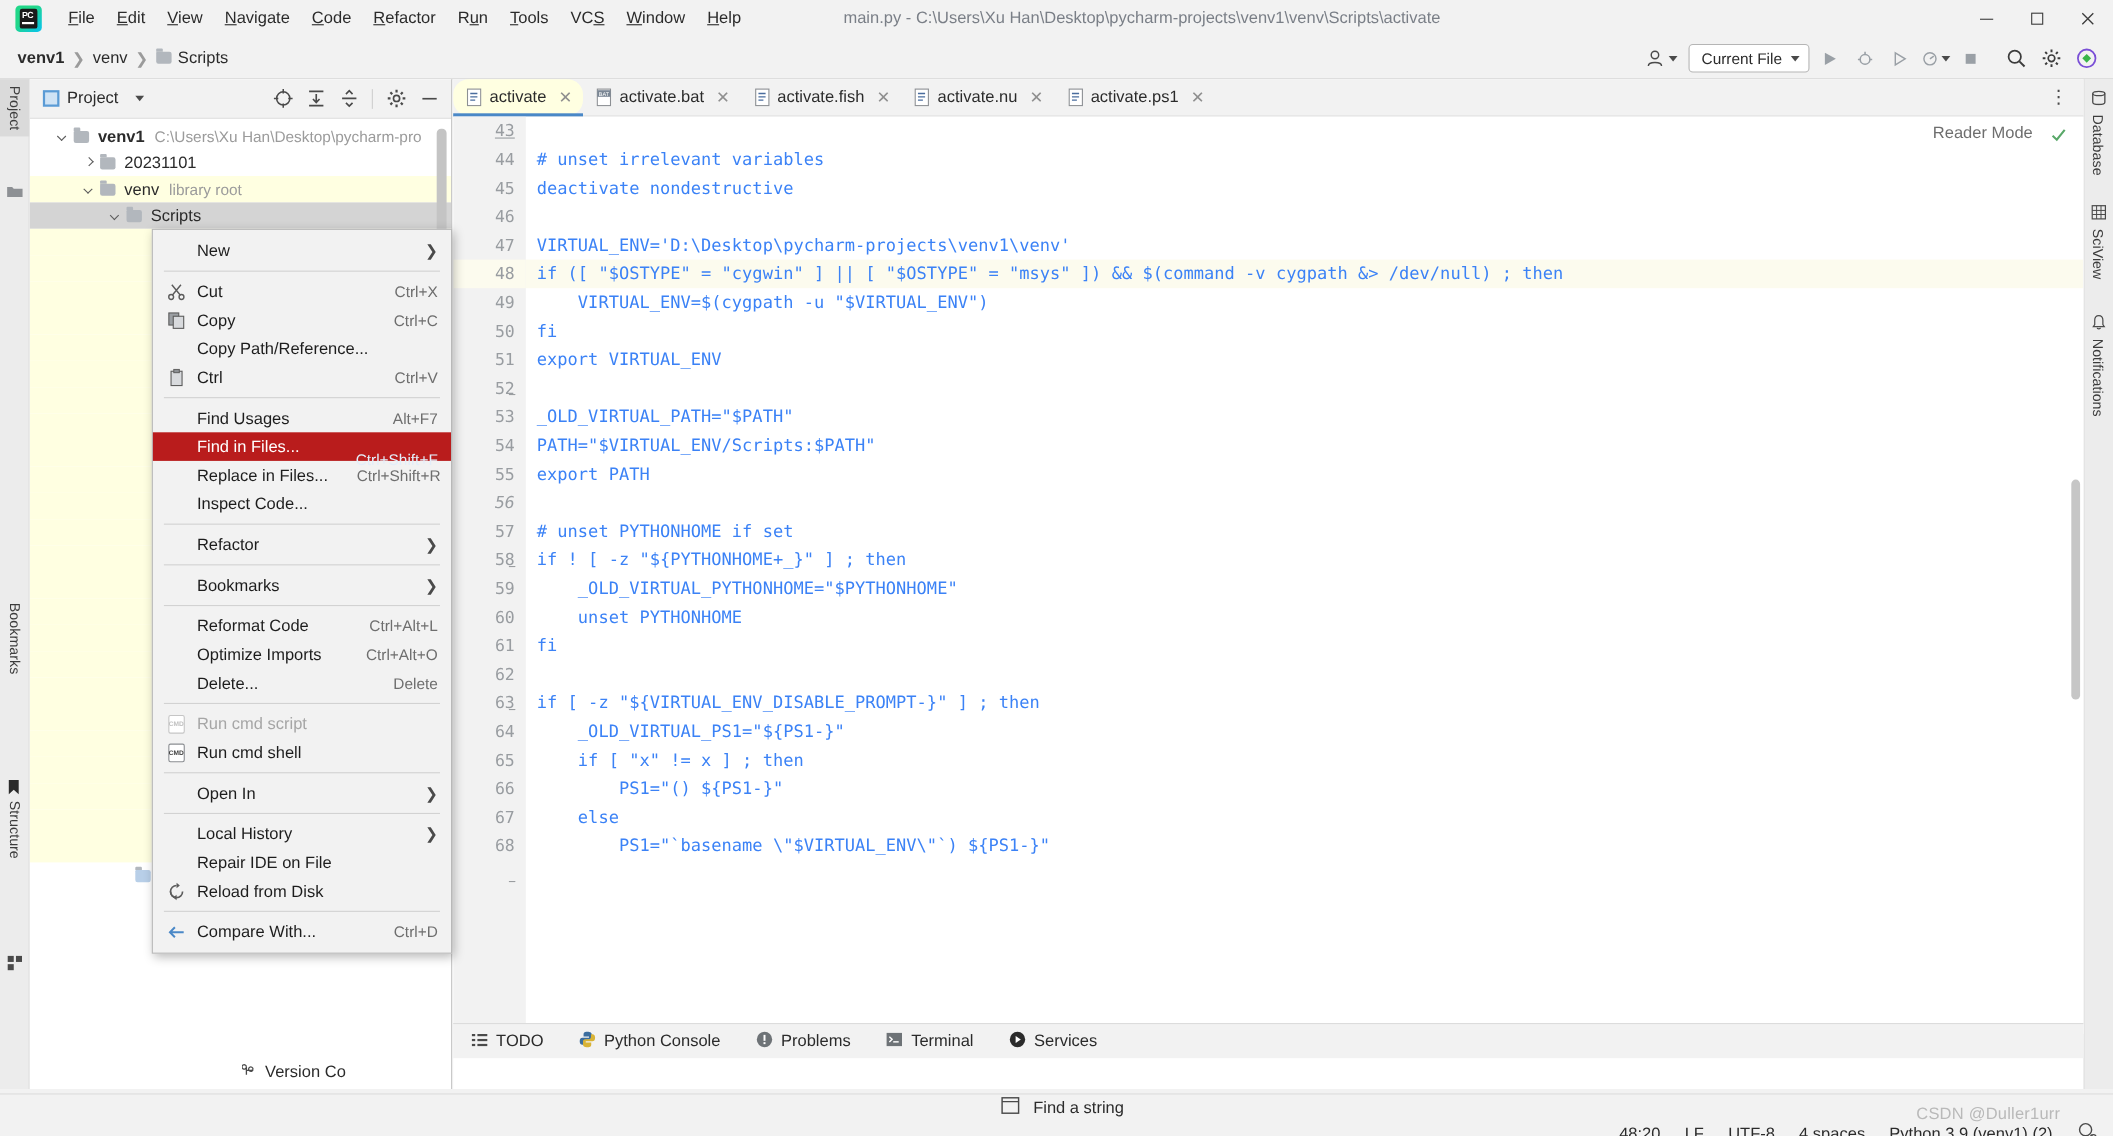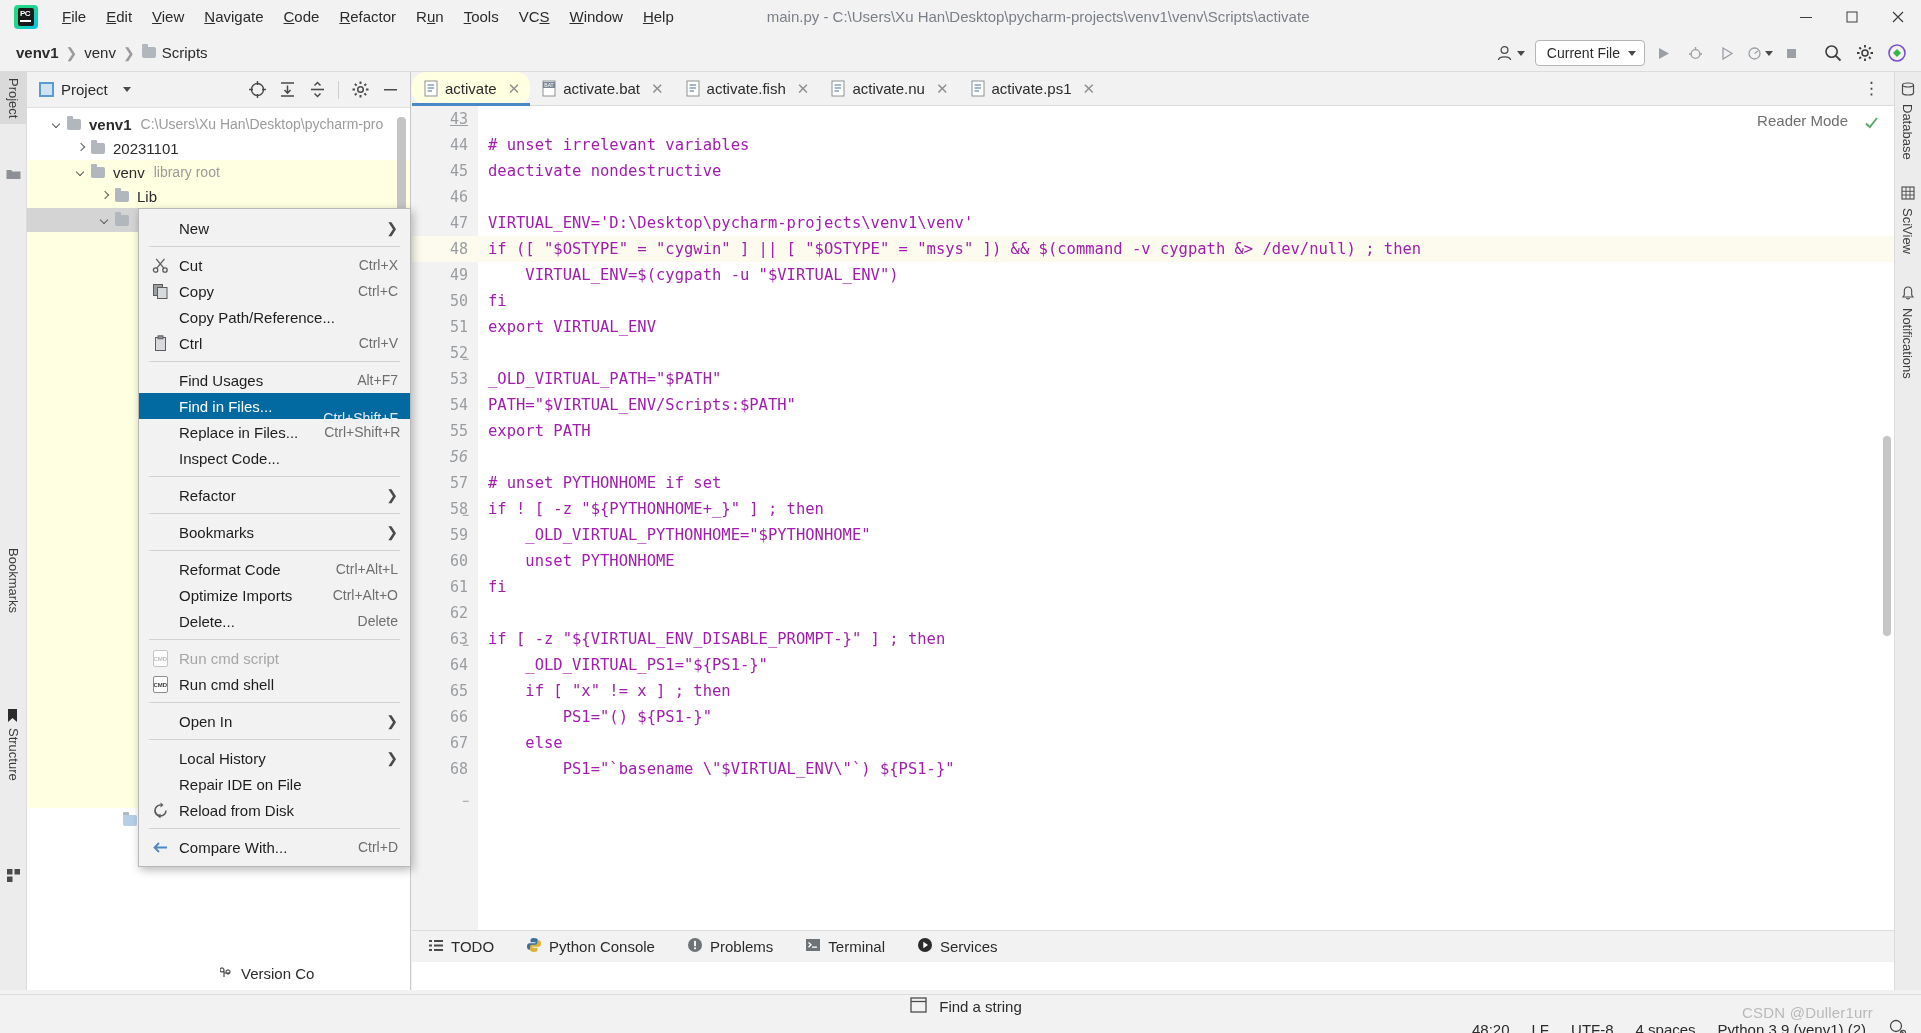--- a/index.html
+++ b/index.html
@@ -182,21 +182,21 @@
     position:absolute; right:10px; text-align:right; color:#999da1;
     font-family:"DejaVu Sans Mono", monospace; font-size:15px; height:26px; line-height:26px;
   }
   .gmark { position:absolute; left:50px; color:#8d9094; font-size:12px; height:26px; line-height:26px;}
   .code {
     position:absolute; left:66px; top:0; right:0; bottom:0; overflow:hidden;
     font-family:"DejaVu Sans Mono", monospace; font-size:15.5px;
   }
   .cline {
     position:absolute; left:10px; height:26px; line-height:26px; white-space:pre;
-    color:#a21caf;
+    color:#3b82f6;
   }
   .hl-row {
     position:absolute; left:0; right:0; height:26px; background:#fcfbee;
   }
   .vscroll {
     position:absolute; right:3px; width:8px; background:#c6c6c6; border-radius:4px;
   }
 
   
   .bottombar {
@@ -224,21 +224,21 @@
   .ctxmenu {
     position:absolute; left:138px; top:208px; width:273px;
     background:#f2f2f2; border:1px solid #b8b8b8;
     box-shadow:2px 3px 9px rgba(0,0,0,0.28);
     padding:6px 0 6px 0; z-index:50; font-size:15px;
   }
   .mi {
     height:26px; display:flex; align-items:center; position:relative;
     padding-left:40px; padding-right:12px; color:#1d1d1d; white-space:nowrap;
   }
-  .mi.hl { background:#0369a1; color:#fff; }
+  .mi.hl { background:#b91c1c; color:#fff; }
   .mi.disabled { color:#a6a6a6; }
   .mi .ico { position:absolute; left:12px; width:18px; height:18px; display:flex; align-items:center; justify-content:center; }
   .mi .sc { margin-left:auto; color:#6e6e6e; font-size:14px; padding-left:26px; }
   .mi.hl .sc { color:#e3eefa;margin-top:24px; }
   .mi .sub { margin-left:auto; color:#4a4a4a; font-size:14px; }
   .msep { height:1px; background:#d2d2d2; margin:5px 10px; }
   .cmd-ico {
     width:15px;height:17px;border:1.5px solid #8a8d91; border-radius:2px;
     background:#fff; position:relative; display:block;
   }
@@ -481,25 +481,20 @@
     <div class="trow" style="padding-left:48px">
       <span class="arrow r"></span>
       <span class="folder-ico"></span>
       <span class="tname">20231101</span>
     </div>
     <div class="trow yellow" style="padding-left:48px">
       <span class="arrow d"></span>
       <span class="folder-ico"></span>
       <span class="tname">venv</span>
       <span class="tsub">library root</span>
-    </div>
-    <div class="trow yellow" style="padding-left:72px">
-      <span class="arrow r"></span>
-      <span class="folder-ico"></span>
-      <span class="tname">Lib</span>
     </div>
     <div class="trow sel" style="padding-left:72px">
       <span class="arrow d"></span>
       <span class="folder-ico"></span>
       <span class="tname">Scripts</span>
     </div>
 
     <div class="trow yellow" style="padding-left:96px"></div>
     <div class="trow yellow" style="padding-left:96px"></div>
     <div class="trow yellow" style="padding-left:96px"></div>

